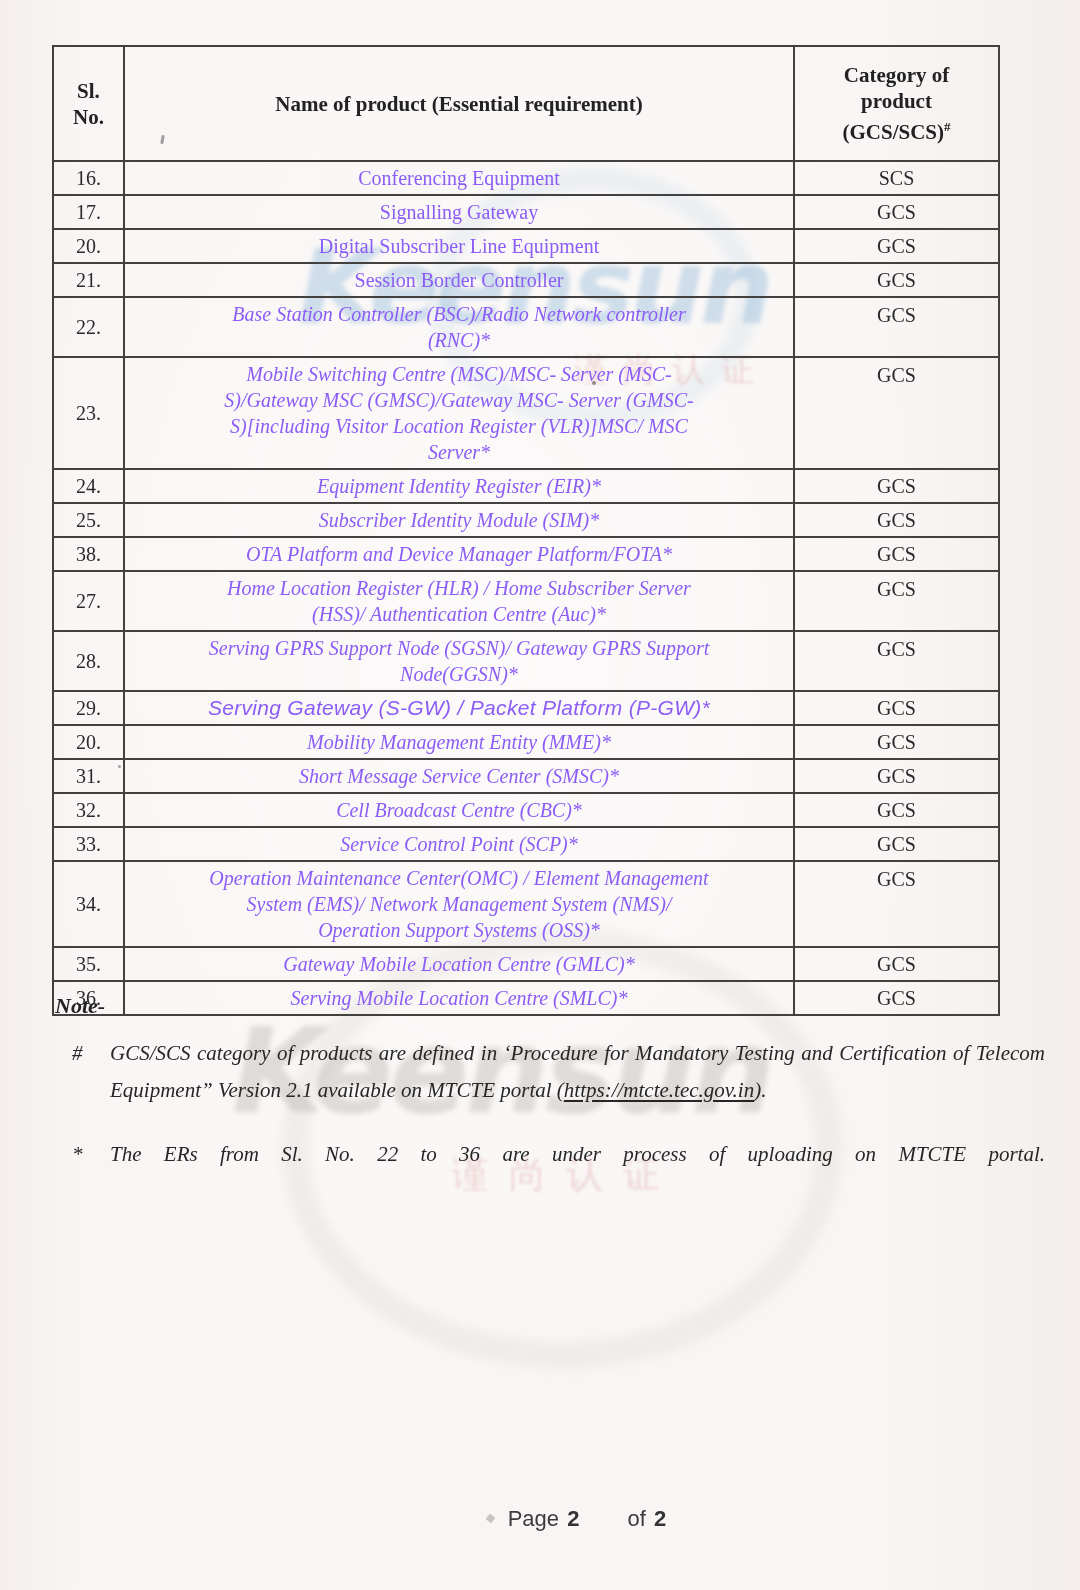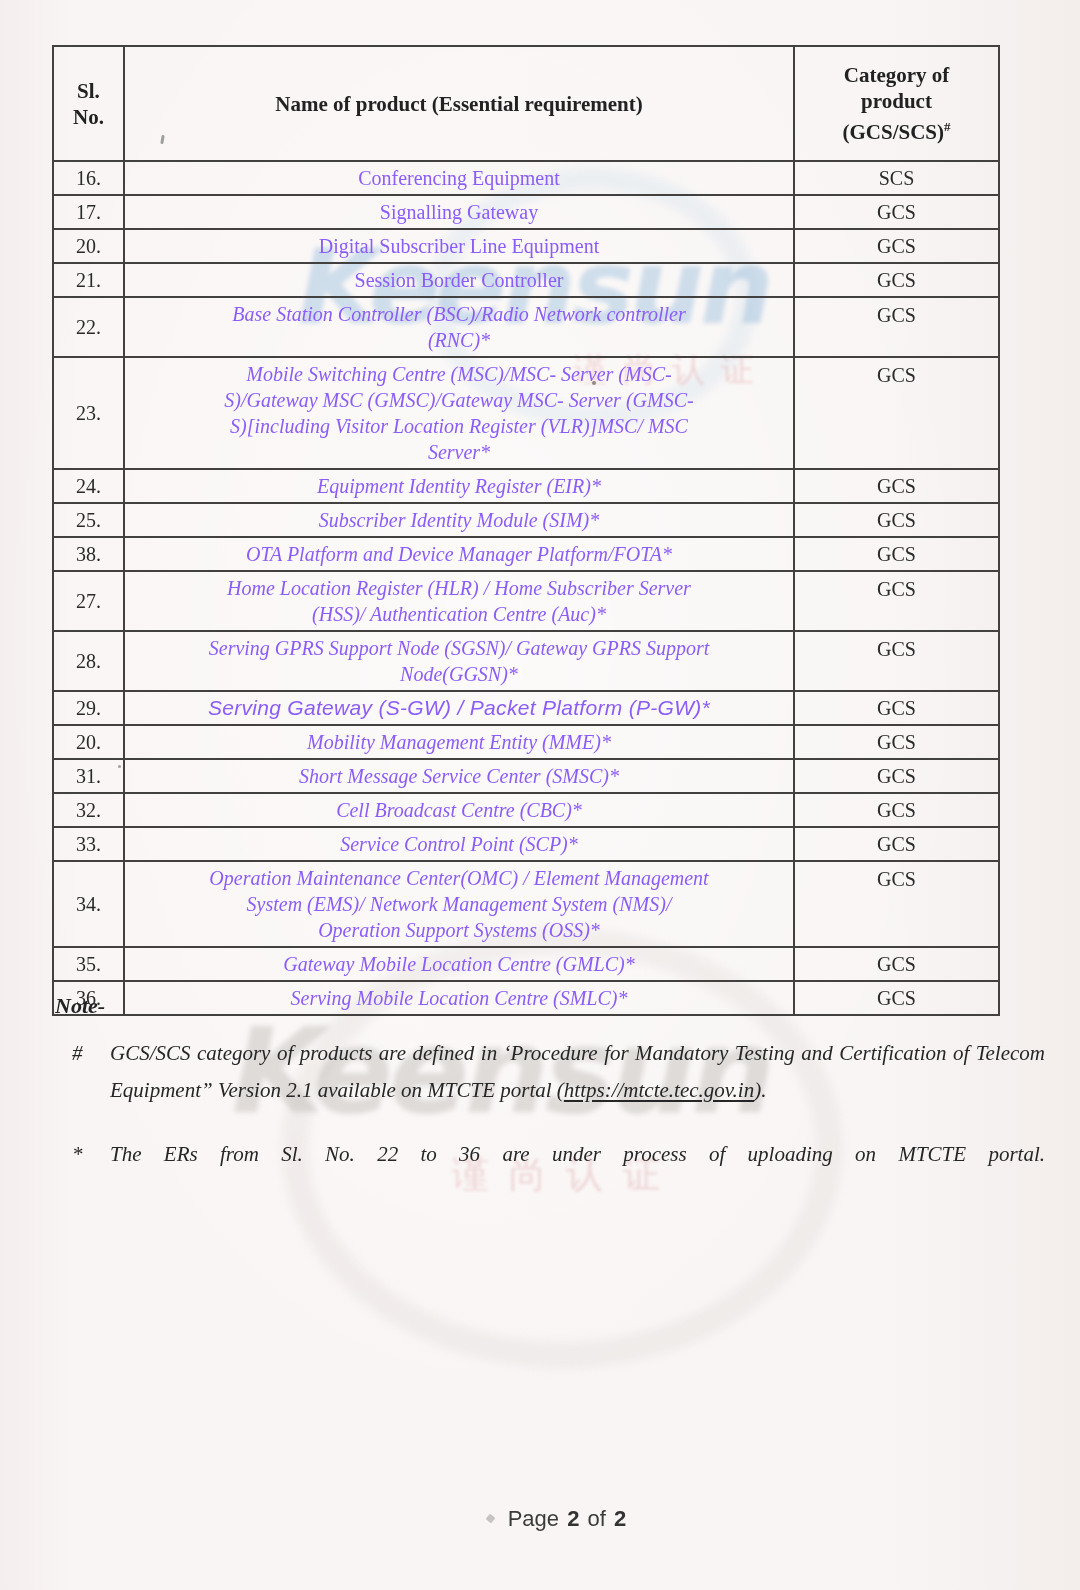--- a/index.html
+++ b/index.html
@@ -81,21 +81,21 @@
   .note-body.justify-last { text-align-last:justify; }
   .note-body a { color:inherit; text-decoration:underline; text-underline-offset:3px; }
 
   
   .footer {
     position:absolute; left:0; right:0; top:1506px; text-align:center;
     font-family:"Liberation Sans", sans-serif; font-size:22px; color:#3b3b3b;
     transform:translateX(26px);
   }
   .footer b { font-weight:bold; color:#333; }
-  .footer span { padding:0 2px; }
+  .footer span { padding:0 2px;margin-left:40px; }
 
   
   .artifact { position:absolute; pointer-events:none; }
   .mark-a { left:161px; top:135px; width:3px; height:9px; background:#6f6f6f; border-radius:2px; transform:rotate(10deg); opacity:.65; }
   .mark-b { left:592px; top:381px; width:4px; height:4px; background:#4d4d4d; border-radius:50%; opacity:.6; }
   .mark-c { left:118px; top:765px; width:3px; height:3px; background:#5a5a5a; border-radius:50%; opacity:.55; }
   .mark-d { left:487px; top:1515px; width:7px; height:7px; background:#9a9a9a; opacity:.55; transform:rotate(40deg); border-radius:1px; }
 </style>
 </head>
 <body>

